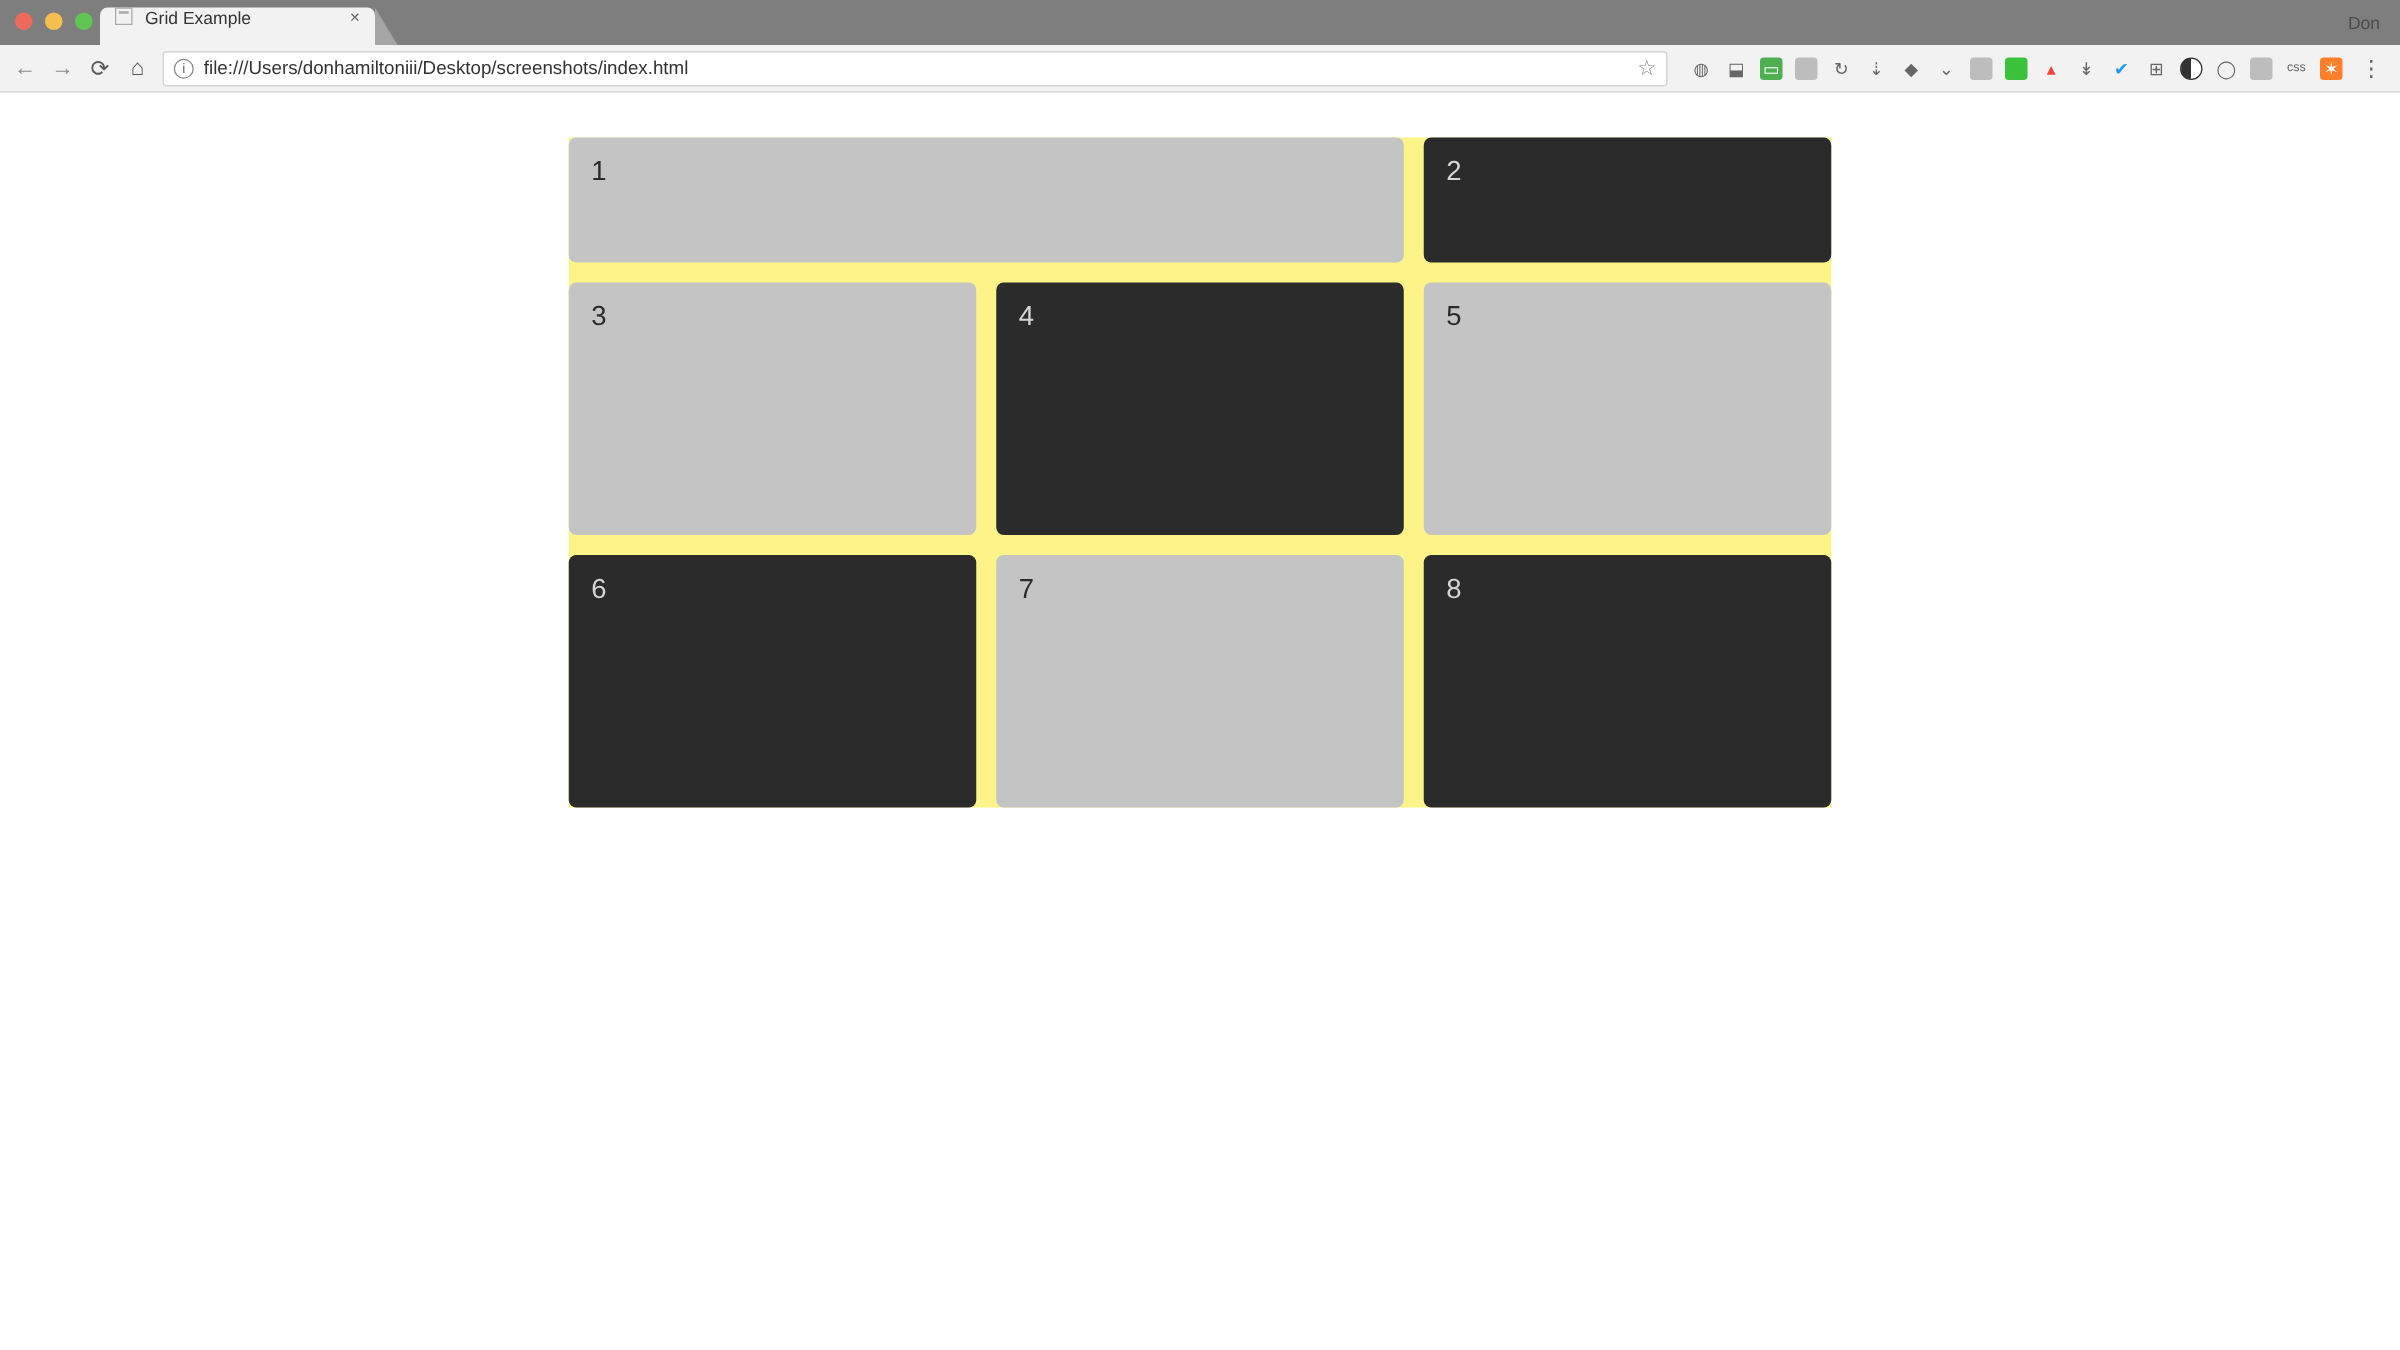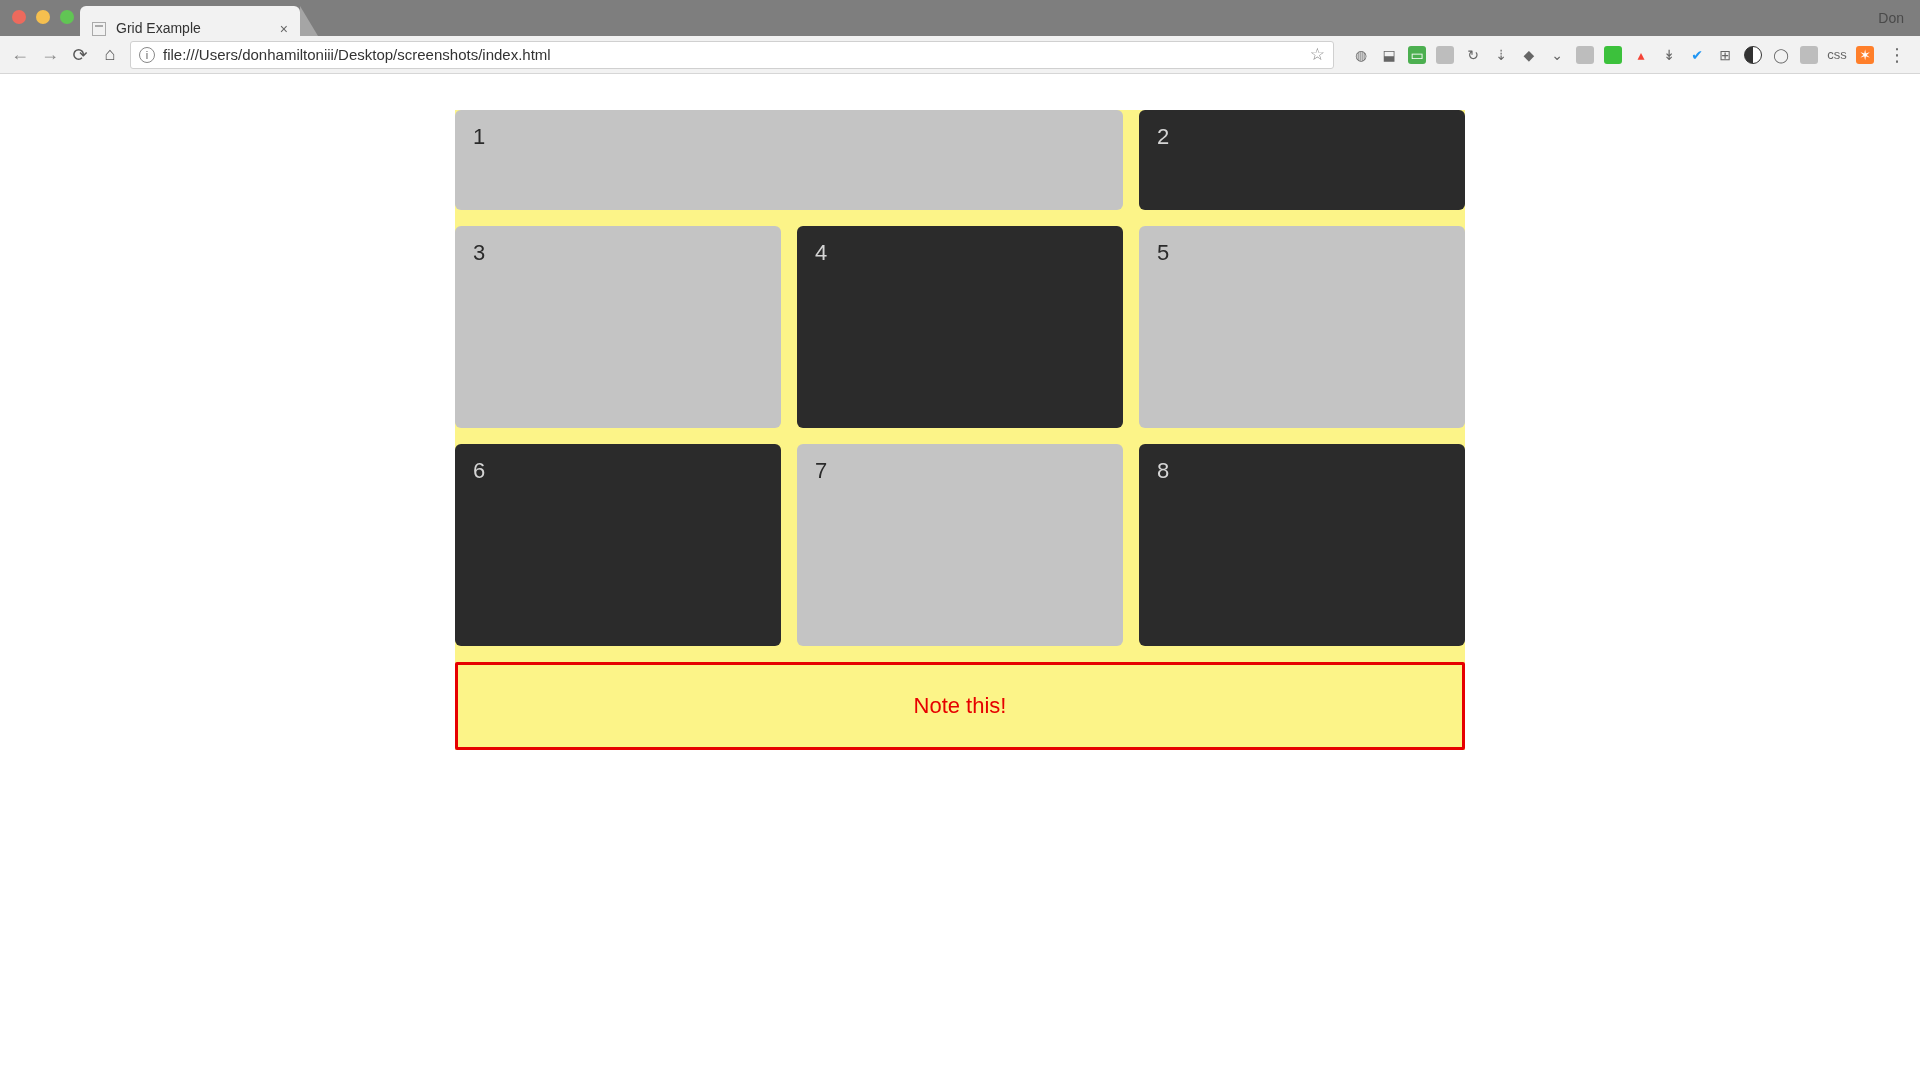--- a/index.html
+++ b/index.html
@@ -30,21 +30,21 @@
     .tl.red { background: #ed6a5d; }
     .tl.yellow { background: #f5bf4f; }
     .tl.green { background: #61c554; }
     .tab {
       margin-left: 70px;
       height: 30px;
       background: #f2f2f2;
       border-top-left-radius: 6px;
       border-top-right-radius: 6px;
       display: flex;
-      align-items: flex-end;
+      align-items: flex-start;
       padding: 0 12px;
       gap: 10px;
       min-width: 220px;
       position: relative;
       font-size: 14px;
       color: #333;
     }
     .tab .favicon {
       width: 14px; height: 14px; border: 1px solid #aaa; display:inline-block;
       position: relative;
@@ -184,21 +184,21 @@
     <span class="ext">⌄</span>
     <span class="ext sq gray"></span>
     <span class="ext sq" style="background:#3cc13c"></span>
     <span class="ext" style="color:#f44336">▴</span>
     <span class="ext">↡</span>
     <span class="ext blue">✔</span>
     <span class="ext">⊞</span>
     <span class="ext half"></span>
     <span class="ext">◯</span>
     <span class="ext sq gray"></span>
-    <span class="ext" style="font-size:13px;color:#666">css</span>
+    <span class="ext" style="font-size:10px;color:#666">css</span>
     <span class="ext sq orange">✶</span>
     <span class="menu-dots">⋮</span>
   </div>
 </div>
 
 <div class="page">
   <div class="grid-wrap">
 
     <div class="cell light row1 span2">
       <span>1</span>
@@ -220,17 +220,14 @@
     <div class="cell dark rowN">
       <span>6</span>
     </div>
     <div class="cell light rowN">
       <span>7</span>
     </div>
     <div class="cell dark rowN">
       <span>8</span>
     </div>
 
-    <div class="note">
-      <span>Note this!</span>
-    </div>
   </div>
 </div>
 
 </body></html>

